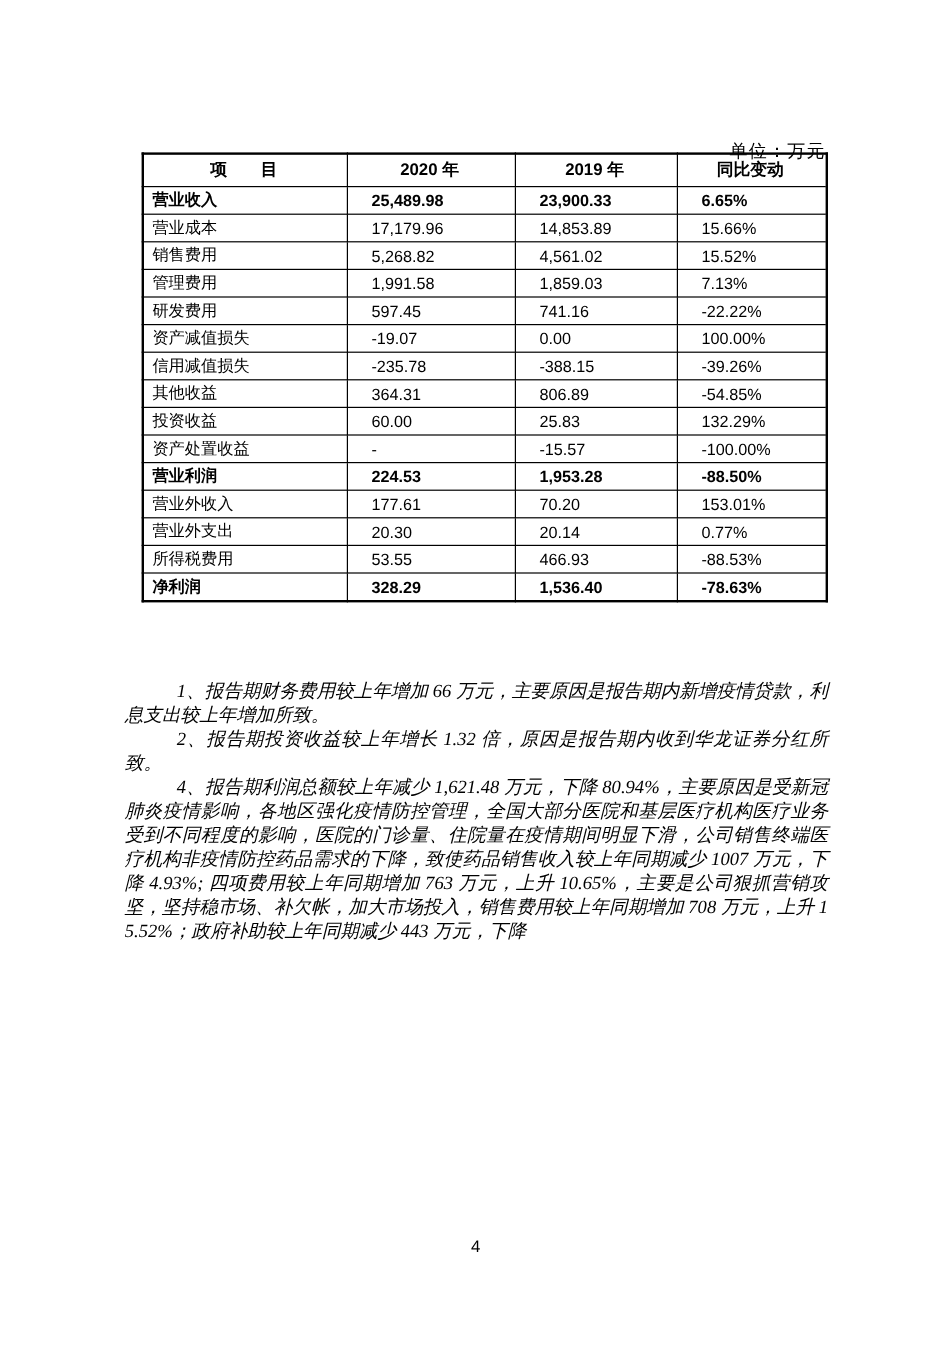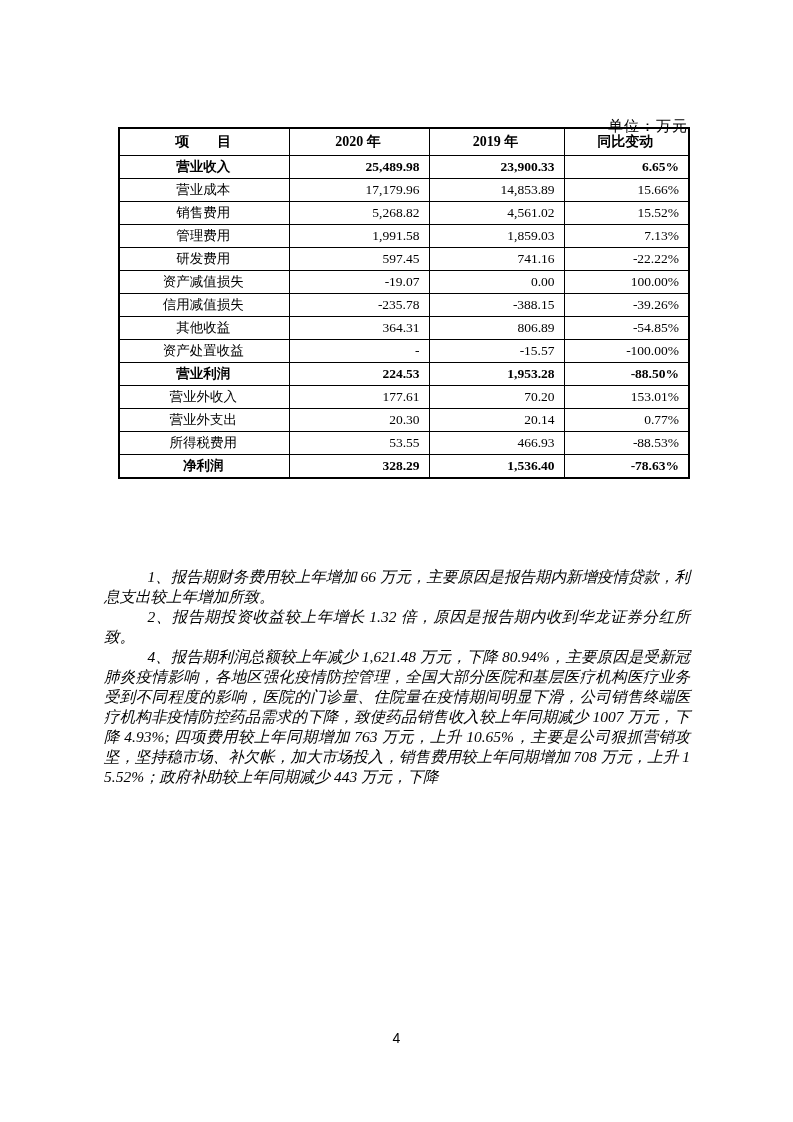--- a/index.html
+++ b/index.html
@@ -28,44 +28,44 @@
     font-size: 15px;
     letter-spacing: 1px;
   }
   table.doc-table {
     position: absolute;
     top: 127px;
     left: 118px;
     width: 570px;
     border-collapse: collapse;
     table-layout: fixed;
-    font-family: Liberation Serif, serif;
+    font-family: Liberation Sans, sans-serif;
     font-size: 13.5px;
     border: 2px solid #000;
   }
   table.doc-table th,
   table.doc-table td {
     border: 1px solid #000;
     padding: 2px 9px 2px 7px;
     height: 18px;
     overflow: hidden;
     white-space: nowrap;
   }
   table.doc-table th {
     font-weight: bold;
     text-align: center;
     height: 22px;
     font-size: 14px;
   }
   table.doc-table td.num {
-    text-align: right;
+    text-align: left;
     padding-left: 20px;
   }
   table.doc-table td.item {
-    text-align: center;
+    text-align: left;
   }
   table.doc-table tr.bold td {
     font-weight: bold;
   }
   col.c-item   { width: 170px; }
   col.c-2020   { width: 140px; }
   col.c-2019   { width: 135px; }
   col.c-change { width: 125px; }
 
   .paragraphs {
@@ -158,20 +158,26 @@
           <td class="num">-388.15</td>
           <td class="num">-39.26%</td>
         </tr>
         <tr>
           <td class="item">其他收益</td>
           <td class="num">364.31</td>
           <td class="num">806.89</td>
           <td class="num">-54.85%</td>
         </tr>
         <tr>
+          <td class="item">投资收益</td>
+          <td class="num">60.00</td>
+          <td class="num">25.83</td>
+          <td class="num">132.29%</td>
+        </tr>
+        <tr>
           <td class="item">资产处置收益</td>
           <td class="num">-</td>
           <td class="num">-15.57</td>
           <td class="num">-100.00%</td>
         </tr>
         <tr class="bold">
           <td class="item">营业利润</td>
           <td class="num">224.53</td>
           <td class="num">1,953.28</td>
           <td class="num">-88.50%</td>

